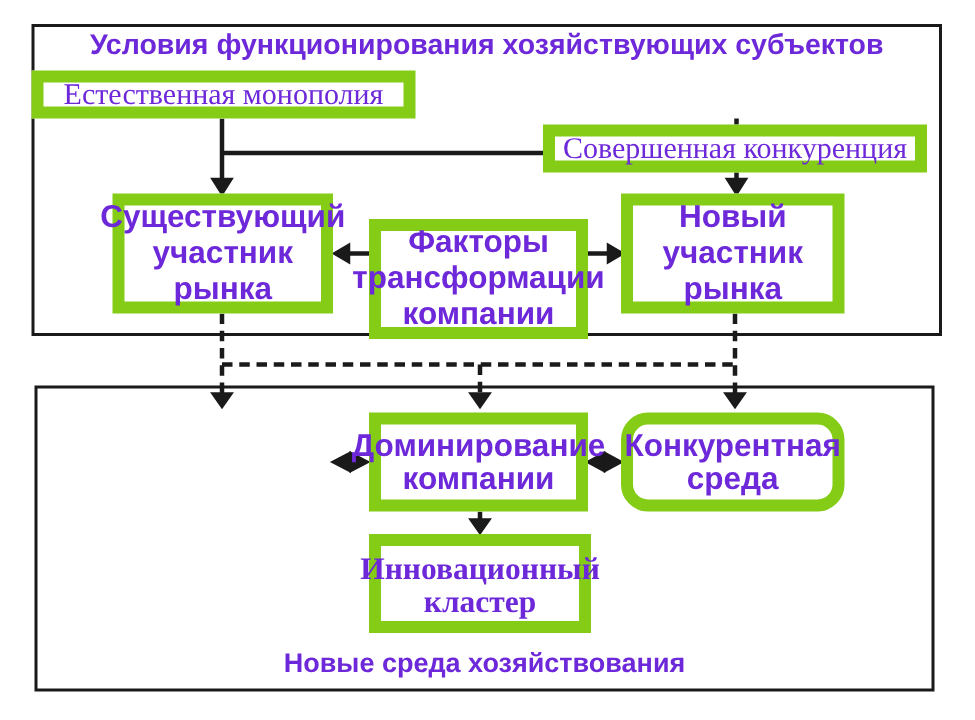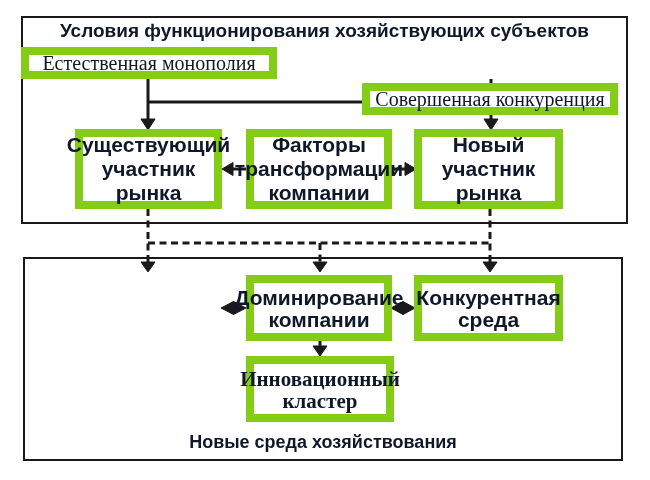--- a/index.html
+++ b/index.html
@@ -2,21 +2,21 @@
 <html><head>
 <meta charset="utf-8">
 <style>
   * { margin: 0; padding: 0; box-sizing: border-box; }
   html, body { background: #ffffff; }
   .canvas {
     position: relative;
     width: 650px;
     height: 480px;
     background: #ffffff;
-    color: #0f172a;
+    color: #6d28d9;
     font-family: "Liberation Sans", sans-serif;
     overflow: hidden;
   }
   .frame {
     position: absolute;
     border: 2px solid #1a1a1a;
   }
   .frame-top    { left: 21px; top: 16px;  width: 607px; height: 208px; }
   .frame-bottom { left: 23px; top: 257px; width: 600px; height: 204px; }
 
@@ -52,25 +52,25 @@
   }
   .top-align {
     align-items: flex-start;
     padding-top: 4px;
     line-height: 22px;
   }
 
   .b-natmon   { left: 21px;  top: 47px;  width: 256px; height: 32px; }
   .b-perfcomp { left: 362px; top: 47px;  width: 256px; height: 32px; margin-top: 36px; }
   .b-existing { left: 75px;  top: 129px; width: 147px; height: 80px; }
-  .b-factors  { left: 246px; top: 129px; width: 146px; height: 80px; }
+  .b-factors  { left: 246px; top: 146px; width: 146px; height: 80px; }
   .b-newpart  { left: 414px; top: 129px; width: 149px; height: 80px; }
   .b-monopoly { left: 76px;  top: 275px; width: 145px; height: 66px; }
   .b-domin    { left: 246px; top: 275px; width: 146px; height: 66px; }
-  .b-compenv  { left: 414px; top: 275px; width: 149px; height: 66px; }
+  .b-compenv  { left: 414px; top: 275px; width: 149px; height: 66px; border-radius: 18px; }
   .b-cluster  { left: 246px; top: 356px; width: 148px; height: 66px; font-family: Liberation Serif, serif; }
 
   .connectors {
     position: absolute;
     left: 0; top: 0;
     width: 650px; height: 480px;
     pointer-events: none;
   }
   .connectors line, .connectors polygon { stroke: #1a1a1a; }
   .solid-ln  { stroke-width: 3; fill: none; }

